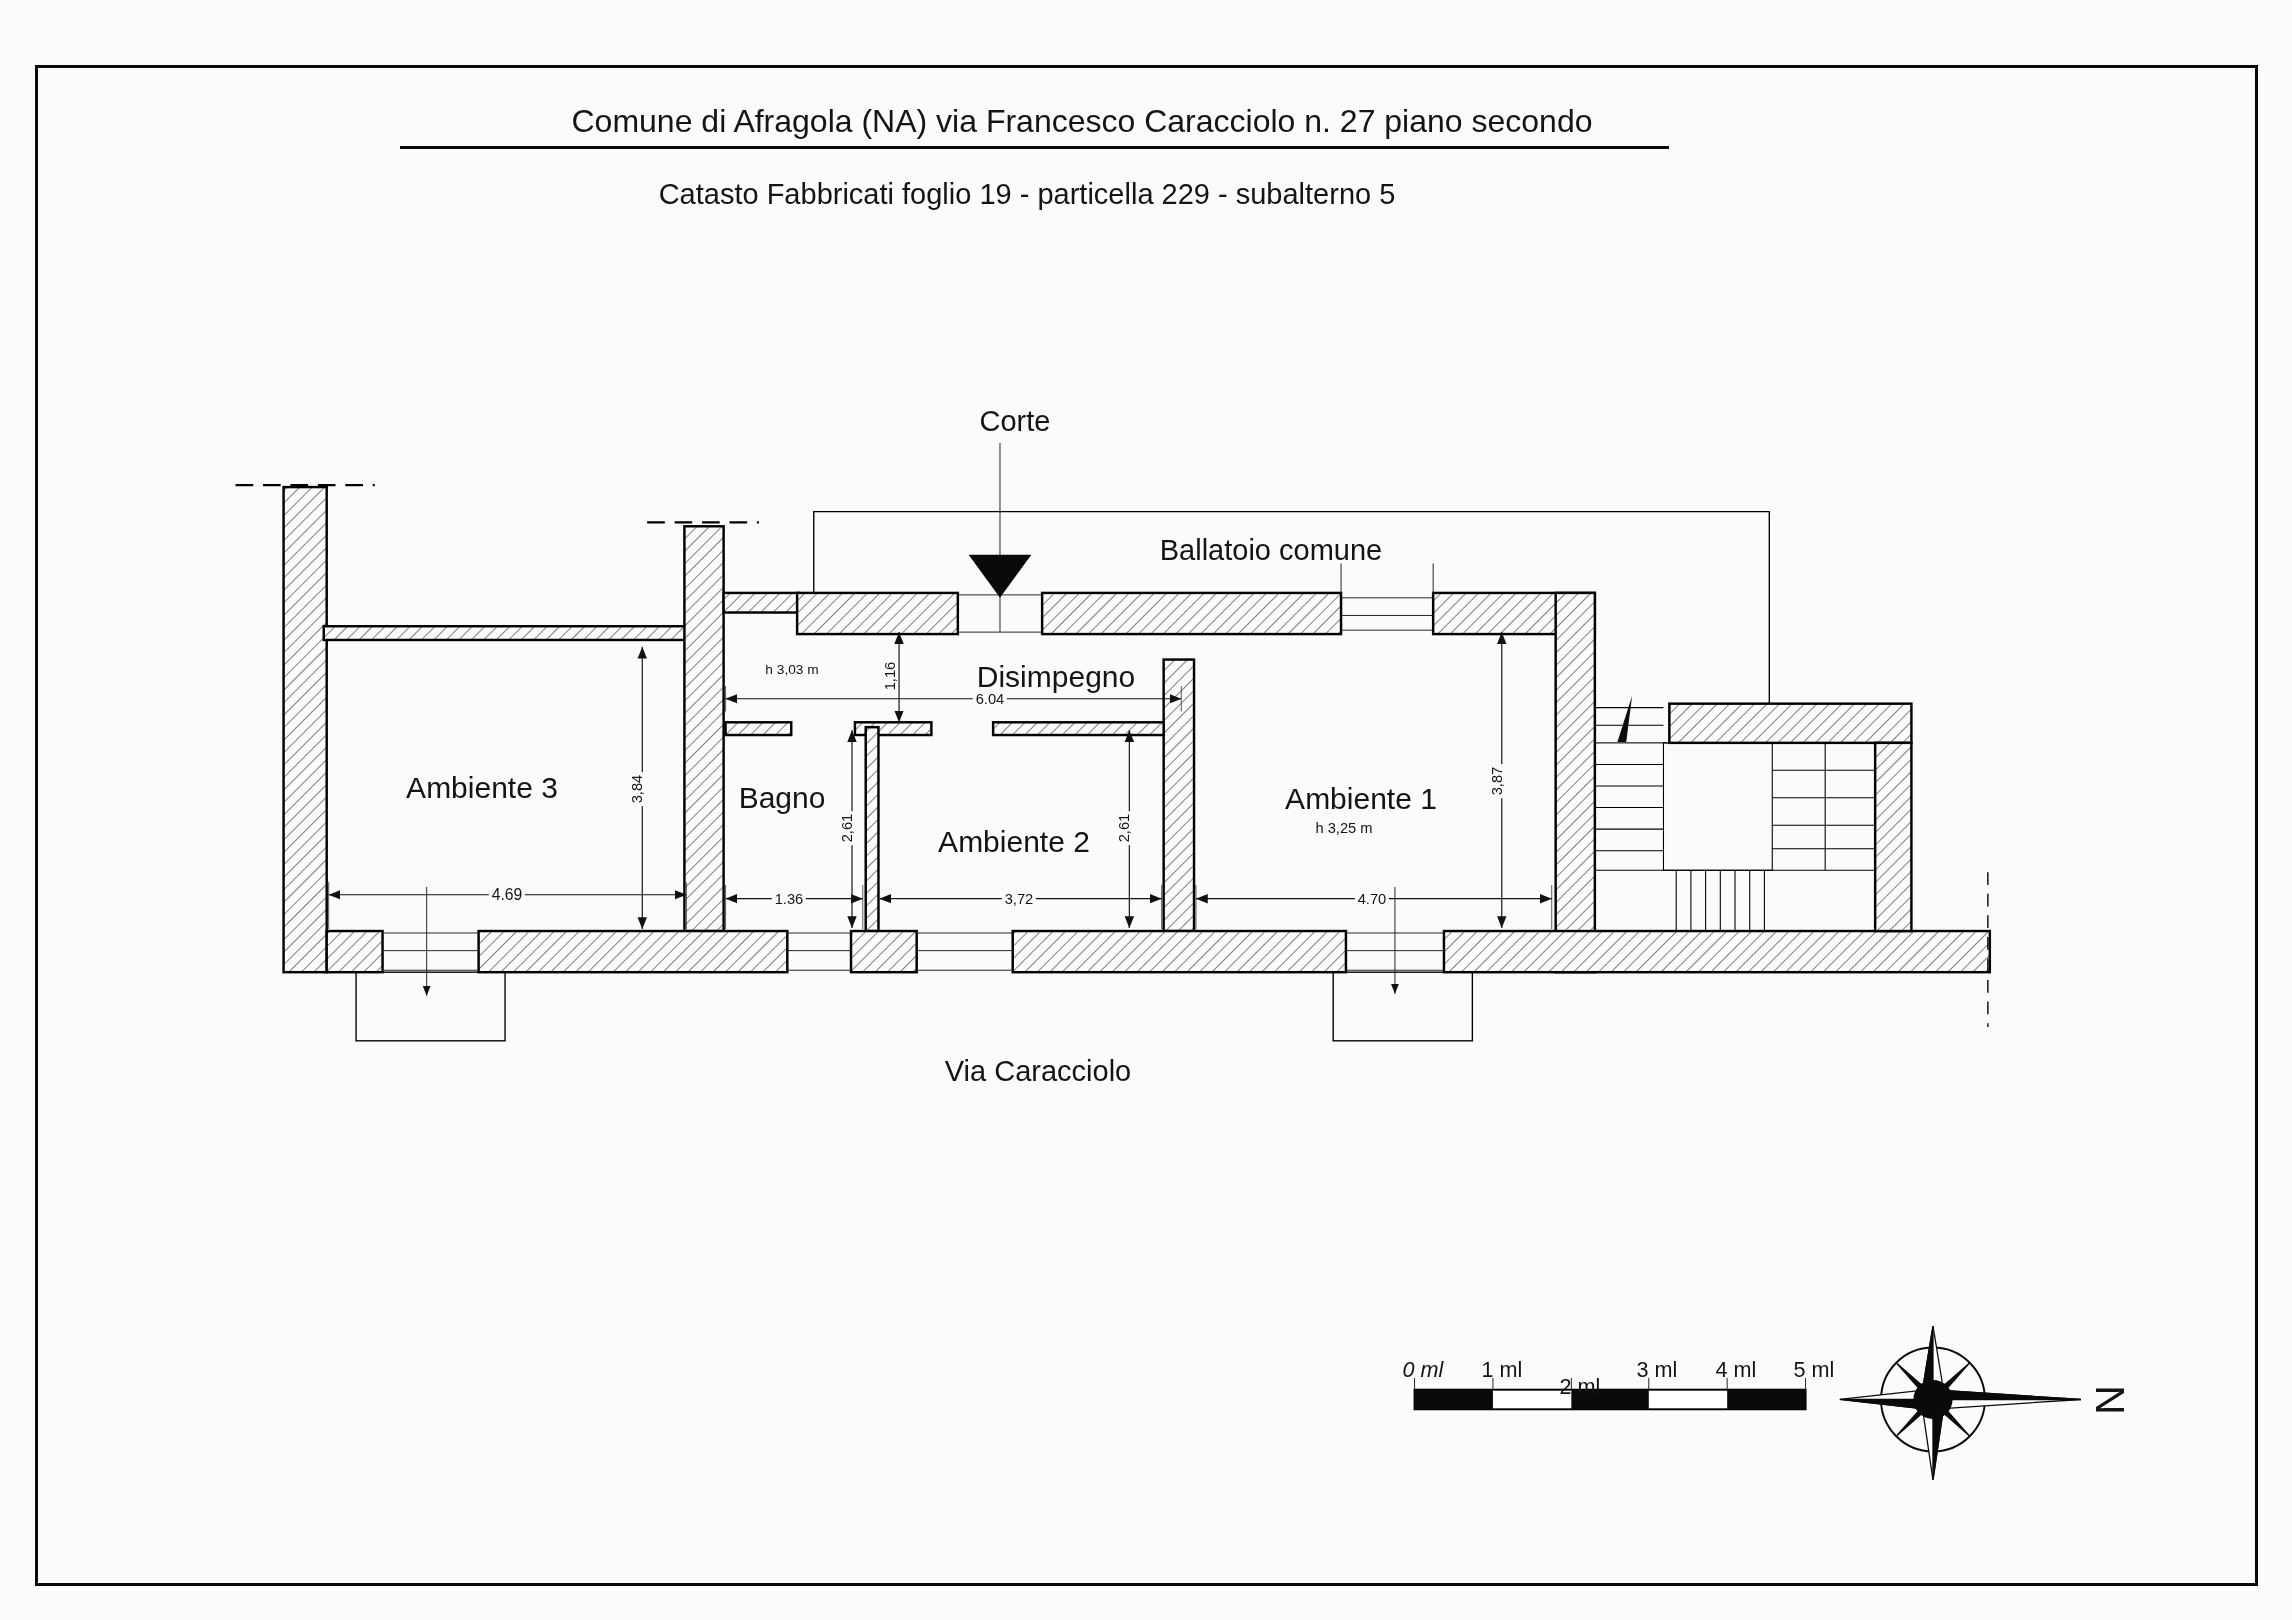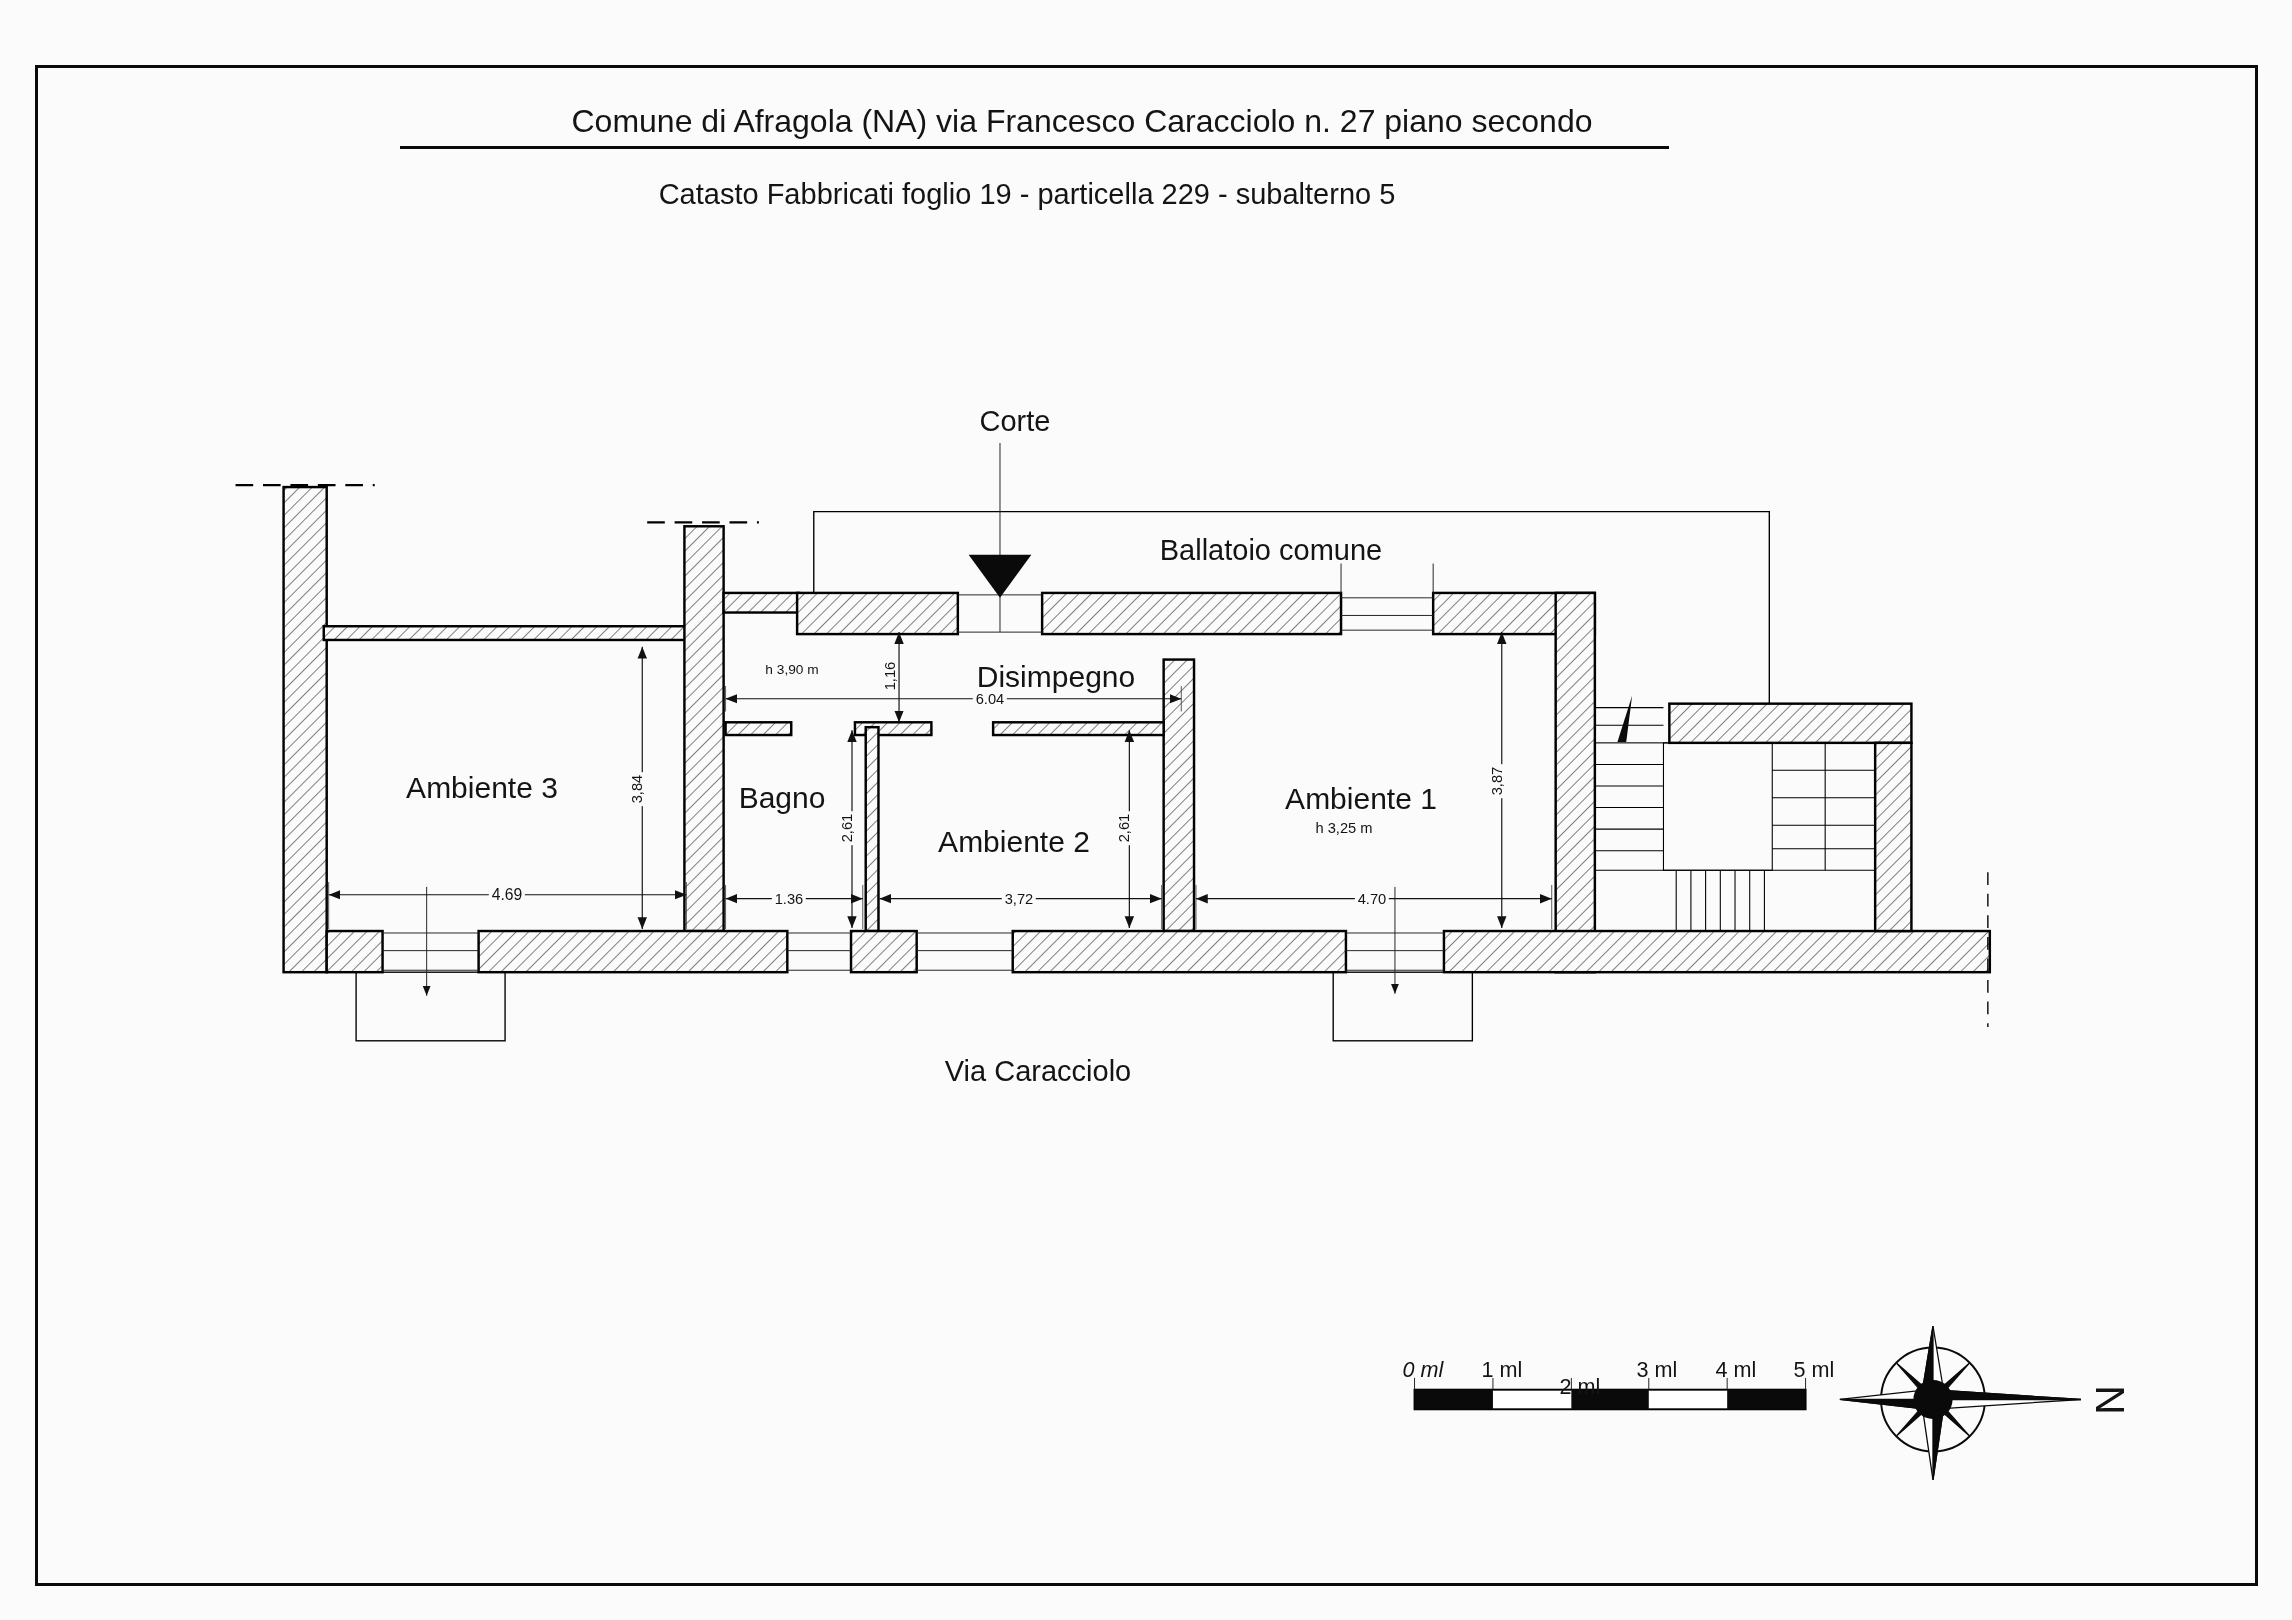--- a/index.html
+++ b/index.html
@@ -213,21 +213,21 @@
   <div class="lbl nobg" style="left:1015px;top:422px;font-size:29px;">Corte</div>
   <div class="lbl nobg" style="left:1271px;top:551px;font-size:29px;">Ballatoio comune</div>
   <div class="lbl nobg" style="left:1038px;top:1072px;font-size:29px;">Via Caracciolo</div>
 
   <div class="lbl" style="left:1056px;top:676px;font-size:30px;">Disimpegno</div>
   <div class="lbl nobg" style="left:482px;top:787px;font-size:30px;">Ambiente 3</div>
   <div class="lbl nobg" style="left:782px;top:797px;font-size:30px;">Bagno</div>
   <div class="lbl nobg" style="left:1014px;top:798px;font-size:30px;margin-top:43px;">Ambiente 2</div>
   <div class="lbl nobg" style="left:1361px;top:798px;font-size:30px;">Ambiente 1</div>
 
-  <div class="lbl nobg" style="left:792px;top:670px;font-size:13.7px;">h 3,90 m</div>
+  <div class="lbl nobg" style="left:792px;top:670px;font-size:13.7px;">h 3,03 m</div>
   <div class="lbl nobg" style="left:1344px;top:828px;font-size:14.7px;">h 3,25 m</div>
 
   <div class="lbl" style="left:507px;top:895px;font-size:15.7px;">4.69</div>
   <div class="lbl rot" style="left:637px;top:789px;font-size:14.7px;">3,84</div>
   <div class="lbl" style="left:789px;top:899px;font-size:14.7px;">1.36</div>
   <div class="lbl rot" style="left:847px;top:828px;font-size:14.7px;">2,61</div>
   <div class="lbl" style="left:1019px;top:899px;font-size:14.7px;">3,72</div>
   <div class="lbl rot" style="left:1124px;top:828px;font-size:14.7px;">2,61</div>
   <div class="lbl" style="left:1372px;top:899px;font-size:14.7px;">4.70</div>
   <div class="lbl rot" style="left:1497px;top:781px;font-size:14.7px;">3,87</div>

